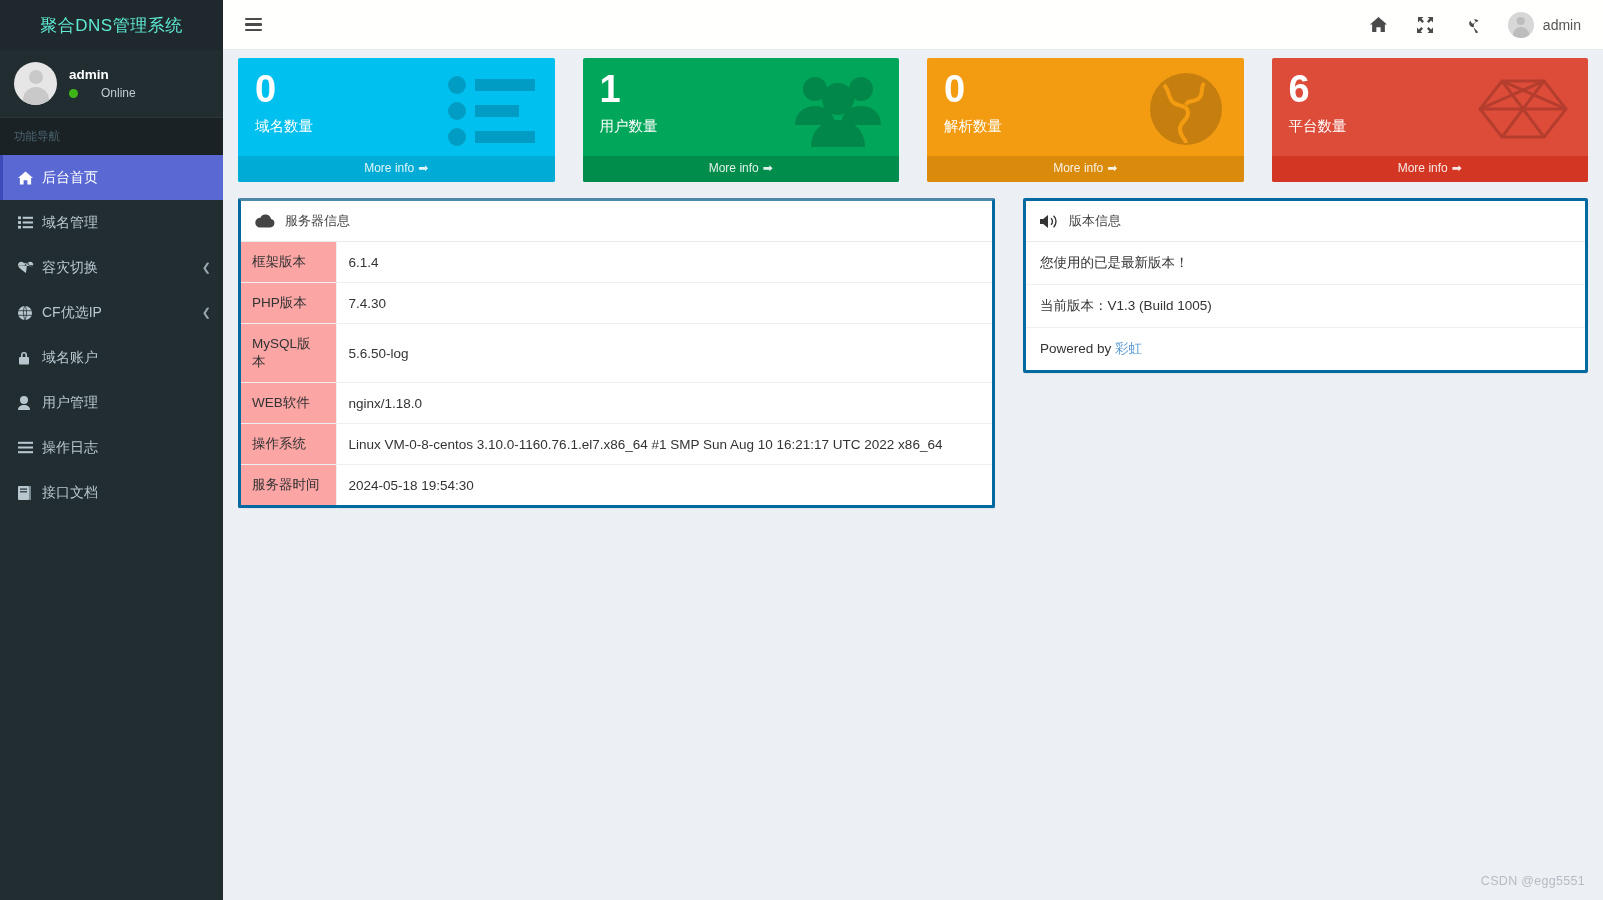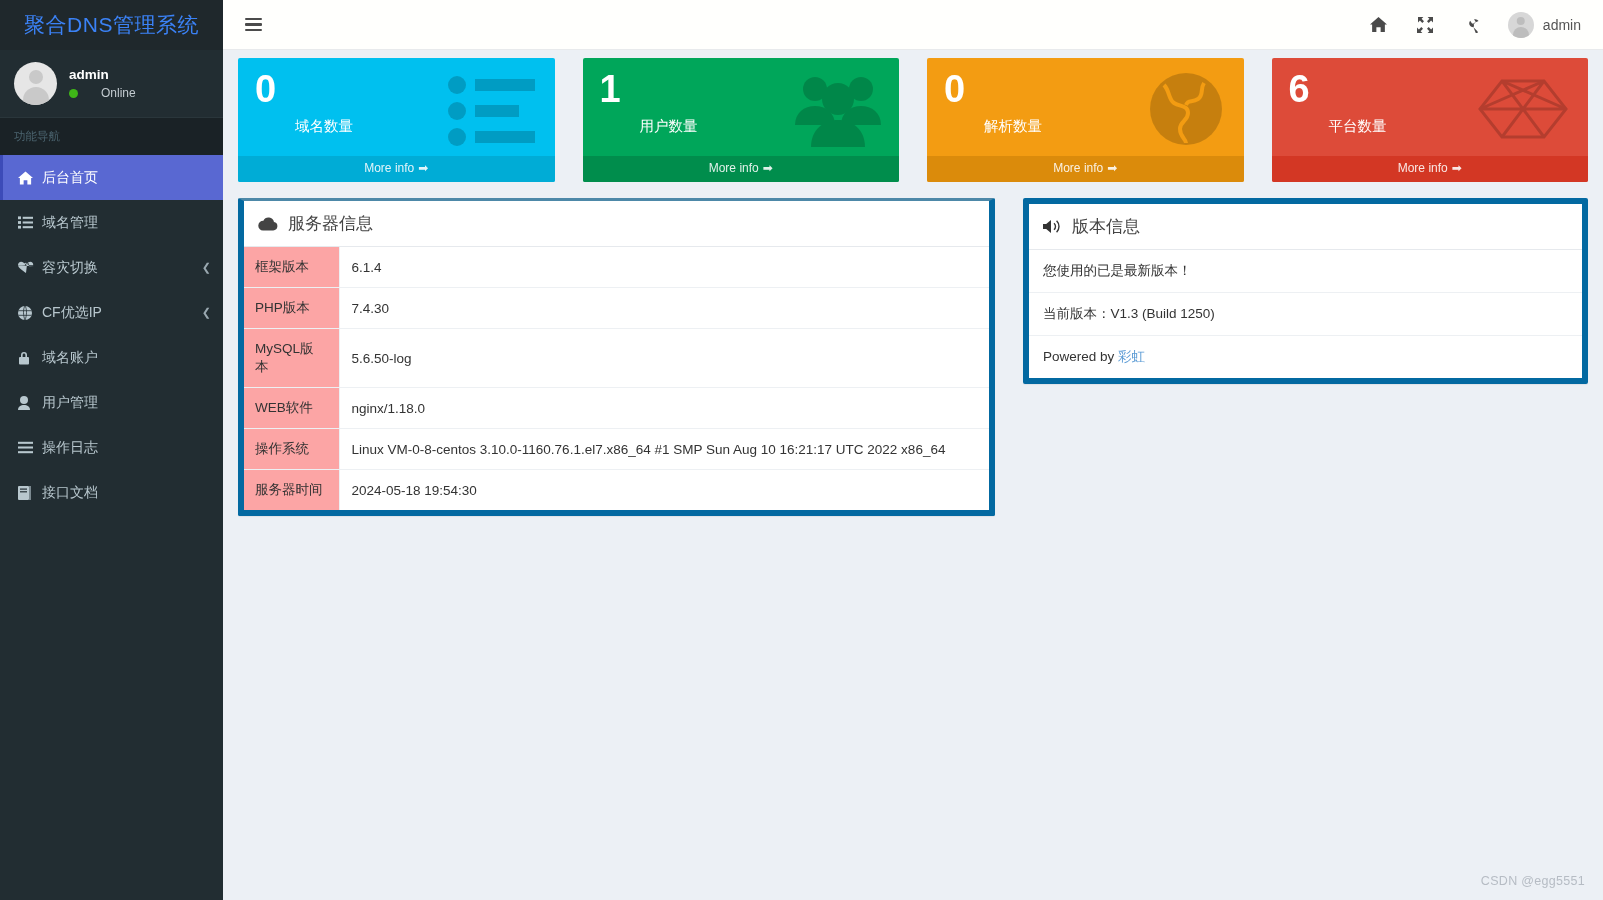--- a/index.html
+++ b/index.html
@@ -14,22 +14,22 @@
   
   .sidebar {
     position: absolute; left: 0; top: 0;
     width: 223px; height: 900px;
     background: #222d32;
     z-index: 5;
   }
   .brand {
     height: 50px;
     background: #1f282c;
-    color: #3b82f6;
-    font-size: 21px;
+    color: #5eead4;
+    font-size: 17px;
     display: flex; align-items: center; justify-content: center;
     letter-spacing: .5px;
   }
   .user-panel {
     height: 68px;
     padding: 12px 10px 12px 14px;
     display: flex; align-items: center; gap: 12px;
     border-bottom: 1px solid #2a363b;
   }
   .avatar-lg {
@@ -124,21 +124,21 @@
     padding: 8px 15px 0 15px;
   }
 
   .stat-row { display: flex; gap: 28px; }
   .stat-box {
     flex: 1; border-radius: 2px; position: relative; overflow: hidden;
     color: #fff;
   }
   .stat-inner { padding: 12px 12px 2px 17px; position: relative; min-height: 98px; }
   .stat-number { font-size: 38px; font-weight: bold; line-height: 1.05; letter-spacing: -1px; }
-  .stat-text { font-size: 14.5px; padding-top: 7px; margin-left: 40px; }
+  .stat-text { font-size: 14.5px; padding-top: 7px; }
   .stat-ico {
     position: absolute; right: 14px; top: 13px;
     opacity: .18; color: #000;
     width: 96px; height: 76px;
   }
   .stat-ico svg { width: 100%; height: 100%; display: block; }
   .stat-footer {
     display: block; text-align: center;
     font-size: 12px; padding: 5px 0 7px;
     color: rgba(255,255,255,.88);
@@ -146,30 +146,30 @@
   }
   .stat-footer .arr { display: inline-block; margin-left: 4px; }
 
   
   .panels { display: flex; gap: 28px; margin-top: 16px; align-items: flex-start; }
   .col-left { width: 757px; flex: none; }
   .col-right { flex: 1; }
 
   .panel {
     background: #fff;
-    border: 6px solid #0369a1;
+    border: 3px solid #0369a1;
     border-radius: 2px;
     box-shadow: 0 1px 1px rgba(0,0,0,.06);
   }
   .panel.accent { border-top: 3px solid #4d88a8; }
   .panel-head {
     padding: 11px 14px;
     border-bottom: 1px solid #e6e9ed;
     display: flex; align-items: center; gap: 10px;
-    font-size: 17px; color: #444;
+    font-size: 13px; color: #444;
   }
   .panel-head .phico { color: #444; display: flex; align-items: center; }
 
   table.info { width: 100%; border-collapse: collapse; }
   table.info td { border-bottom: 1px solid #edf0f3; font-size: 13.5px; color: #333; padding: 11px 12px; }
   table.info tr:last-child td { border-bottom: none; }
   table.info td.k { width: 95px; background: #fca5a5; color: #333; padding-left: 11px; border-right: 1px solid #edf0f3; }
 
   .ver-list { list-style: none; }
   .ver-list li { padding: 12px 14px; border-bottom: 1px solid #edf0f3; font-size: 13.5px; color: #333; }
@@ -455,21 +455,21 @@
             <span class="phico">
               <svg width="19" height="15" viewBox="0 0 19 15" fill="#333">
                   <path d="M0 5h3.2L8 1v13L3.2 10H0z"></path>
                   <path d="M11 4.2a4.4 4.4 0 0 1 0 6.6M13.6 1.8a8 8 0 0 1 0 11.4" stroke="#333" stroke-width="1.4" fill="none"></path>
                 </svg>
             </span>
             <span>版本信息</span>
           </div>
           <ul class="ver-list">
             <li class="ok-text">您使用的已是最新版本！</li>
-            <li>当前版本：V1.3 (Build 1250)</li>
+            <li>当前版本：V1.3 (Build 1005)</li>
             <li>
               <span>Powered by</span>
               <a class="link">彩虹</a>
             </li>
           </ul>
         </section>
 
       </div>
 
     </div>

